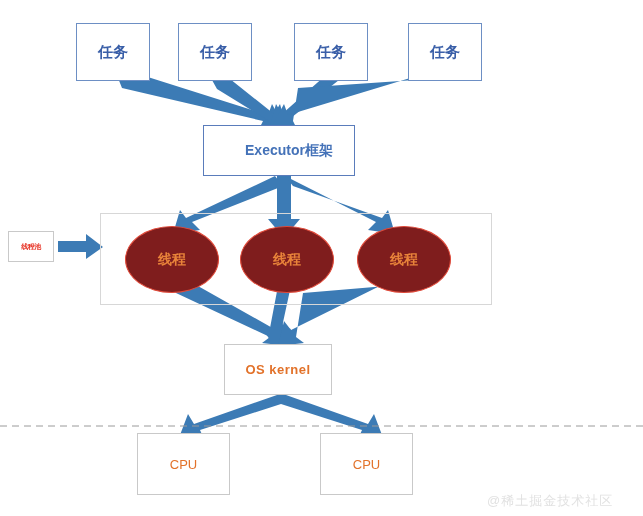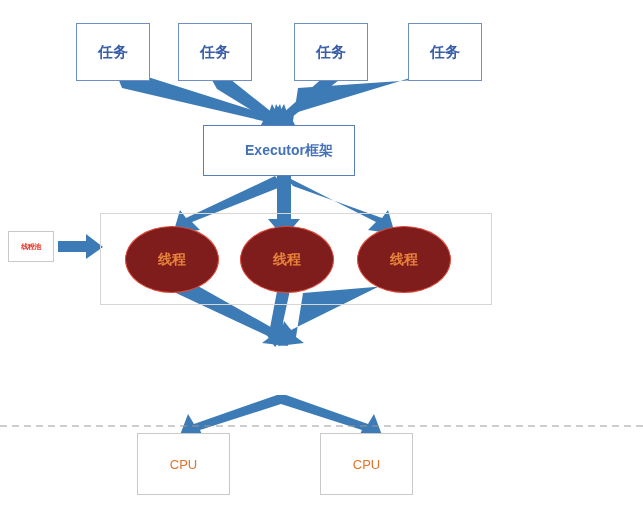--- a/index.html
+++ b/index.html
@@ -171,22 +171,26 @@
   <div class="thread-oval" style="left:125px; top:226px; width:94px; height:67px;">
     <span>线程</span>
   </div>
   <div class="thread-oval" style="left:240px; top:226px; width:94px; height:67px;">
     <span>线程</span>
   </div>
   <div class="thread-oval" style="left:357px; top:226px; width:94px; height:67px;">
     <span>线程</span>
   </div>
 
+  <div class="node kernel-box" style="left:224px; top:344px; width:108px; height:51px;">
+    <span>OS  kernel</span>
+  </div>
 
   <div class="node cpu-box" style="left:137px; top:433px; width:93px; height:62px;">
     <span>CPU</span>
   </div>
   <div class="node cpu-box" style="left:320px; top:433px; width:93px; height:62px;">
     <span>CPU</span>
   </div>
 
+  <div class="watermark" style="left:487px; top:492px;">@稀土掘金技术社区</div>
 
 </div>
 
 </body></html>

